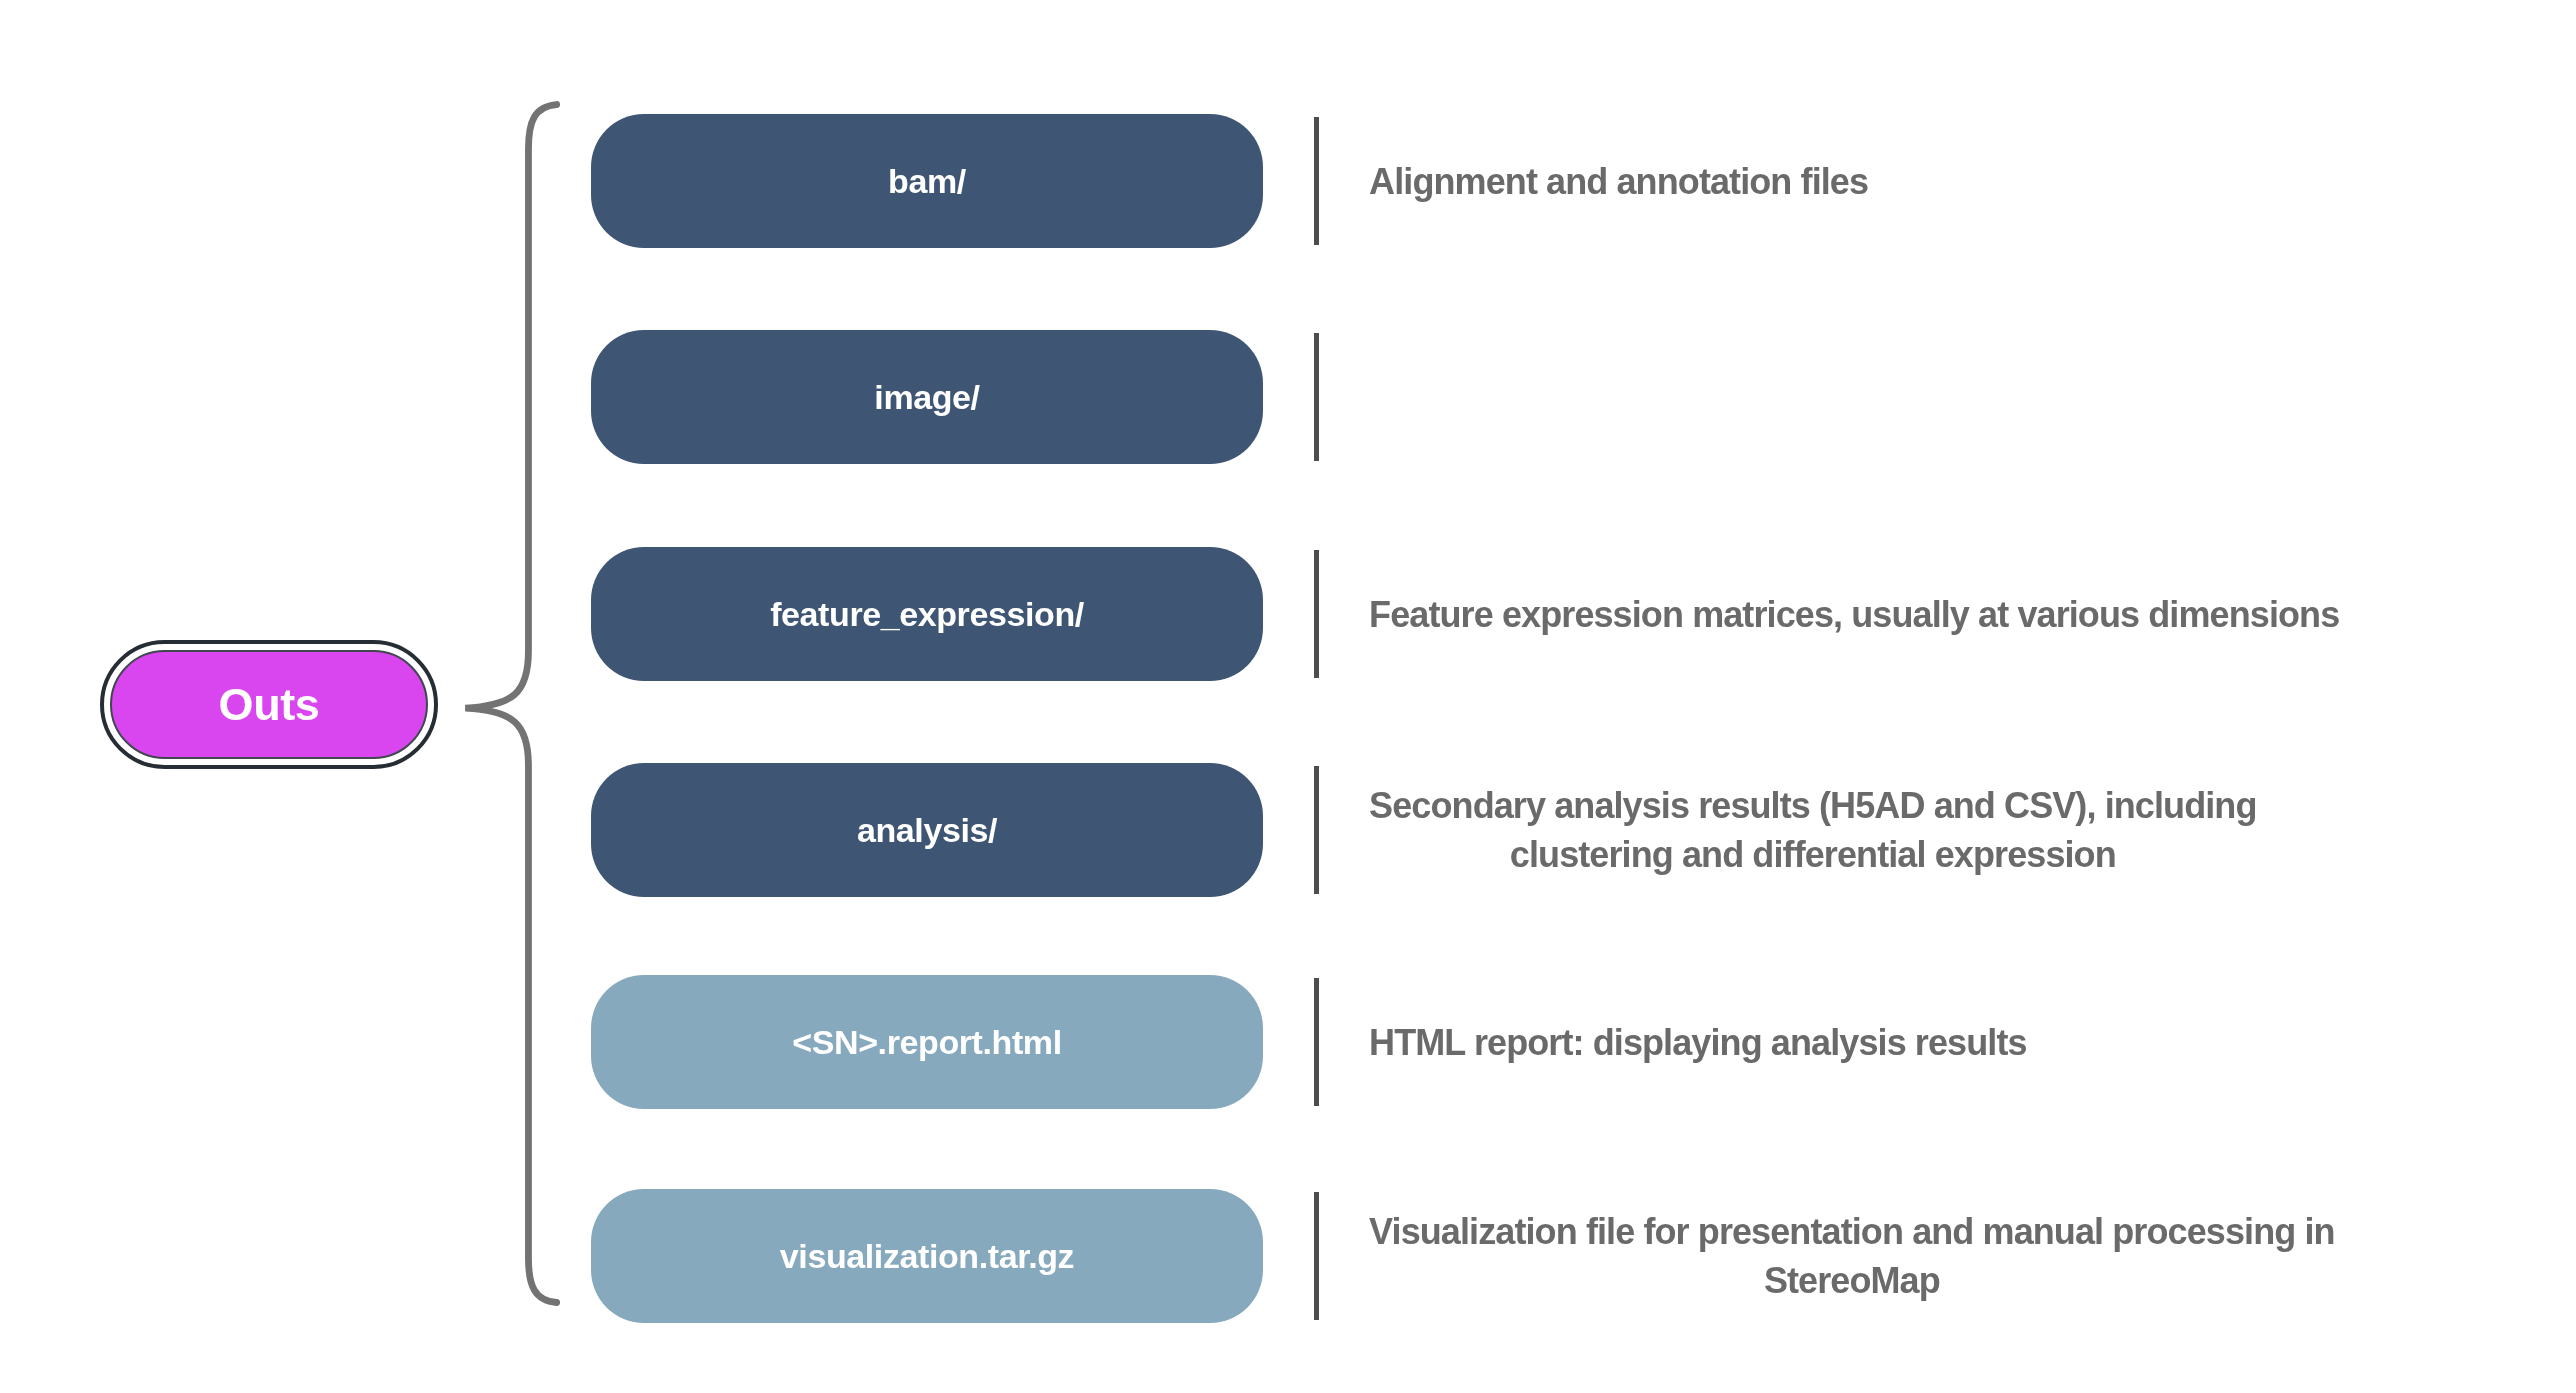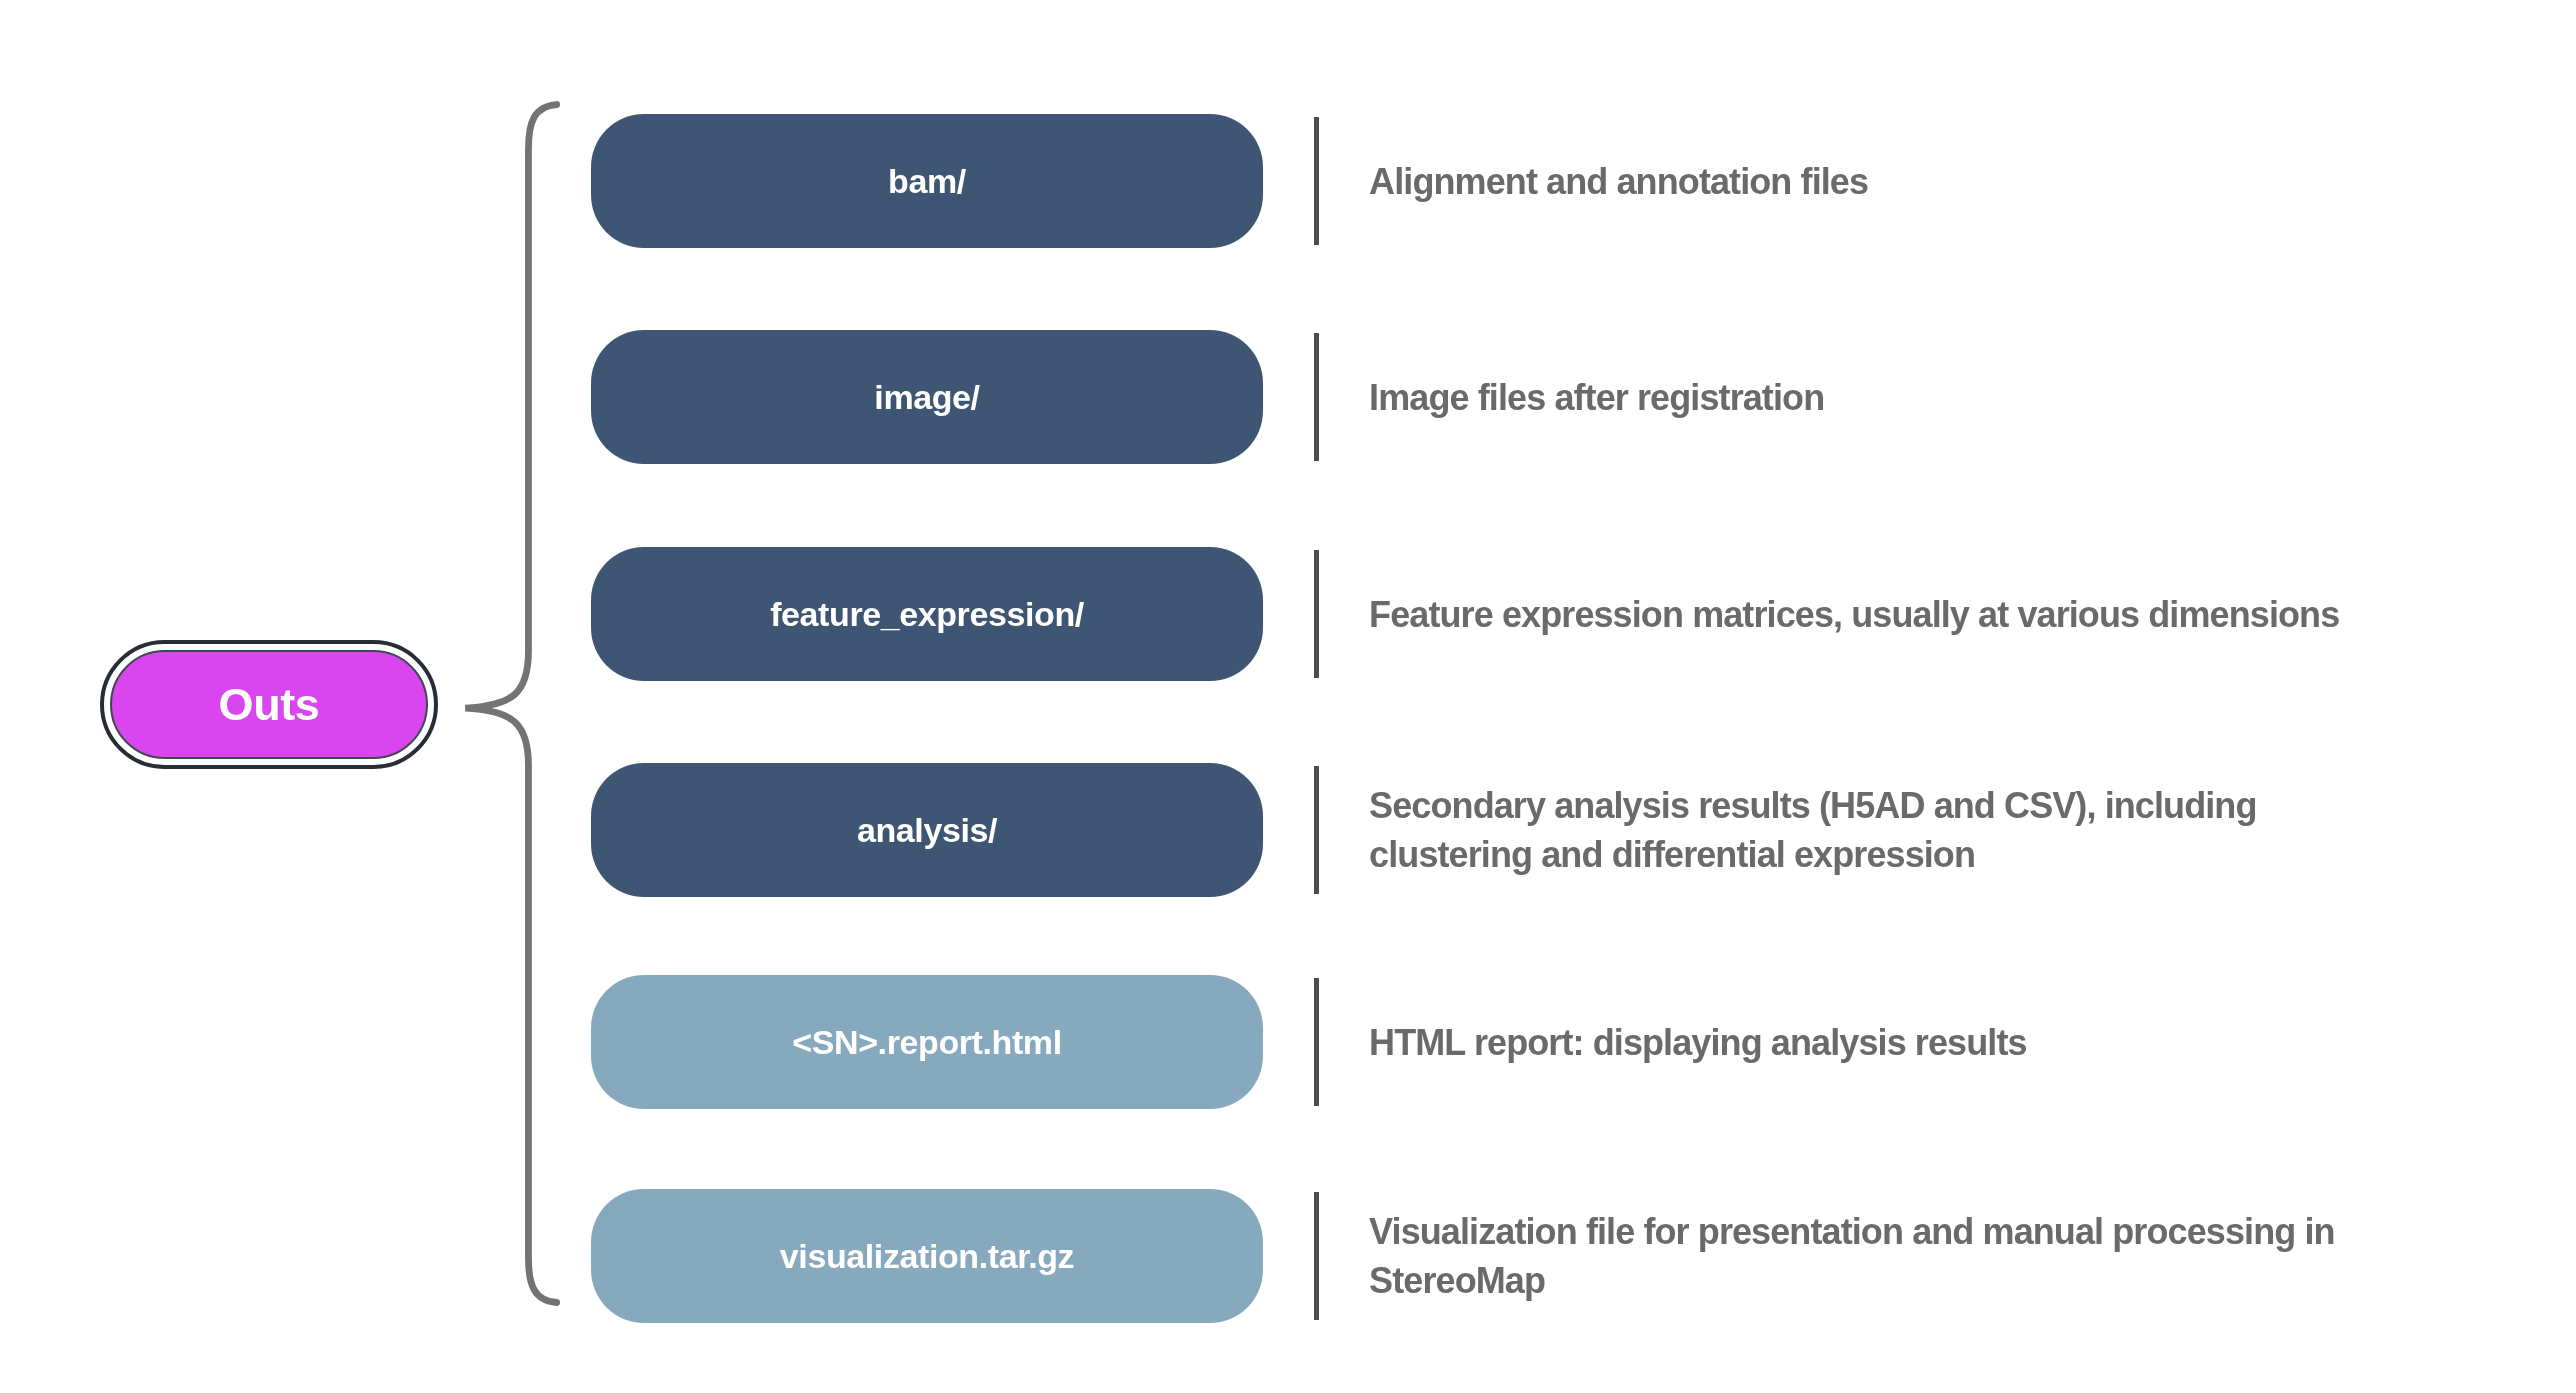--- a/index.html
+++ b/index.html
@@ -55,20 +55,21 @@
   }
 
   
   .row {
     position: absolute;
     left: 591px;
     width: 1952px;
     height: 134px;
     display: flex;
     align-items: center;
+    text-align: center;
   }
   .row-1 { top: 114px; }
   .row-2 { top: 330px; }
   .row-3 { top: 547px; }
   .row-4 { top: 763px; }
   .row-5 { top: 975px; }
   .row-6 { top: 1189px; }
 
   .pill {
     width: 672px;
@@ -135,21 +136,20 @@
     </div>
     <div class="sep"></div>
     <div class="desc">Alignment and annotation files</div>
   </div>
 
   <div class="row row-2">
     <div class="pill" data-variant="dark">
       <span class="pill-label">image/</span>
     </div>
     <div class="sep"></div>
-    <div class="desc">Image files after registration</div>
   </div>
 
   <div class="row row-3">
     <div class="pill" data-variant="dark">
       <span class="pill-label">feature_expression/</span>
     </div>
     <div class="sep"></div>
     <div class="desc">Feature expression matrices, usually at various dimensions</div>
   </div>
 

